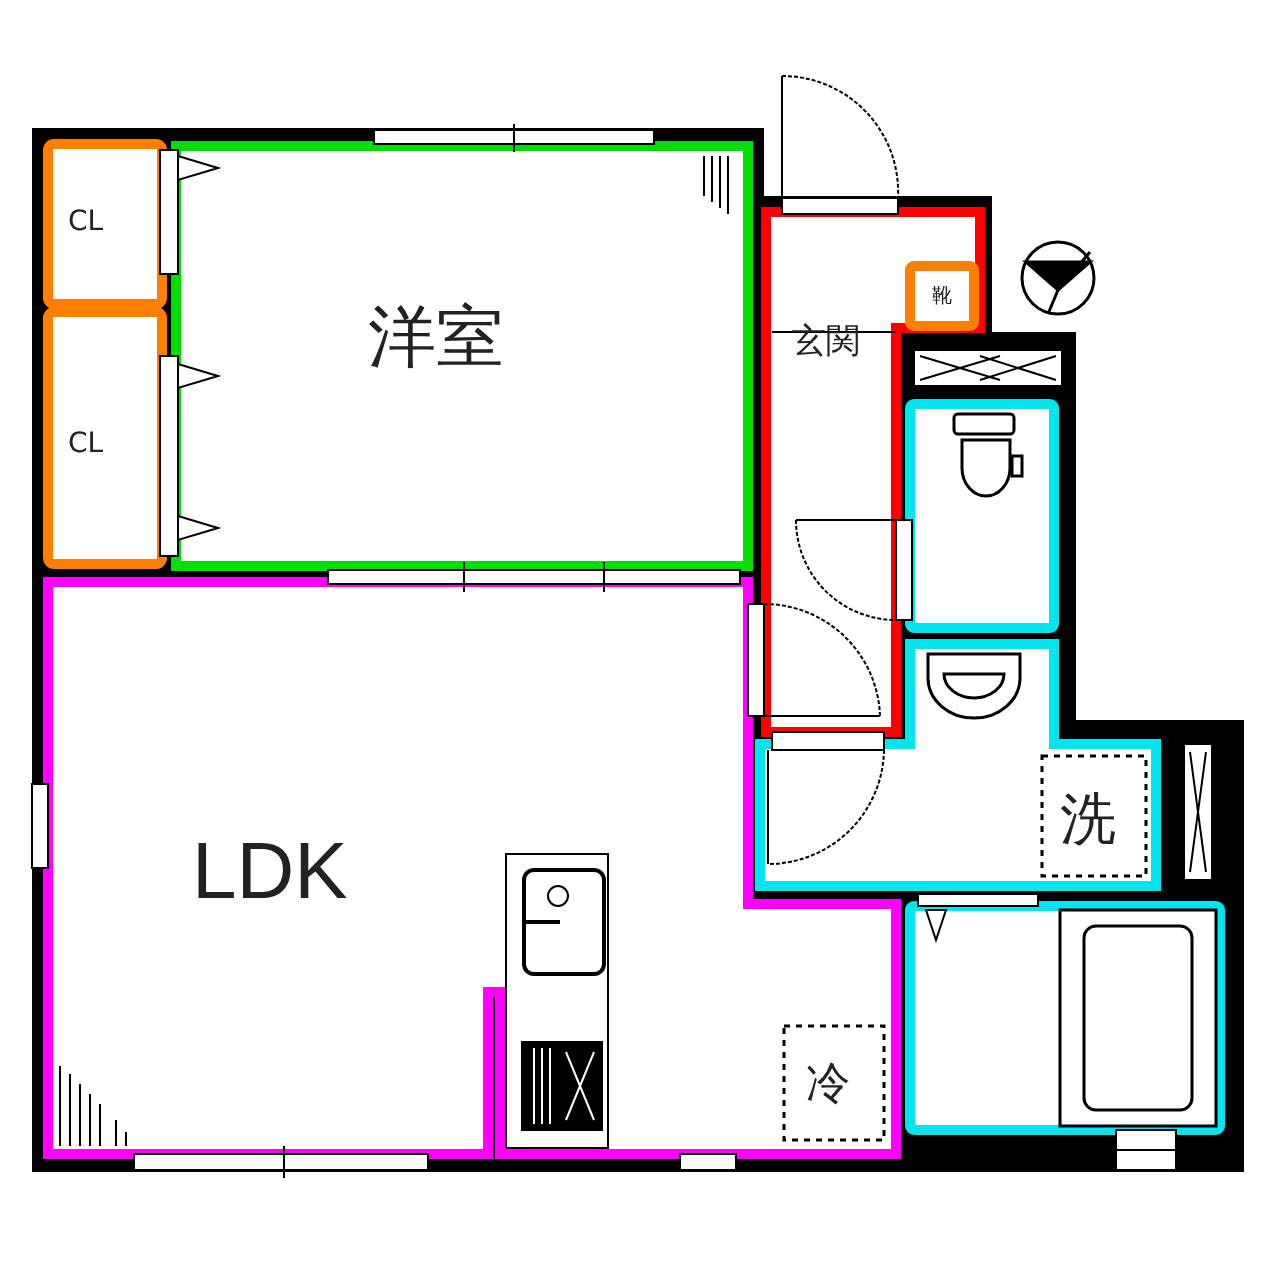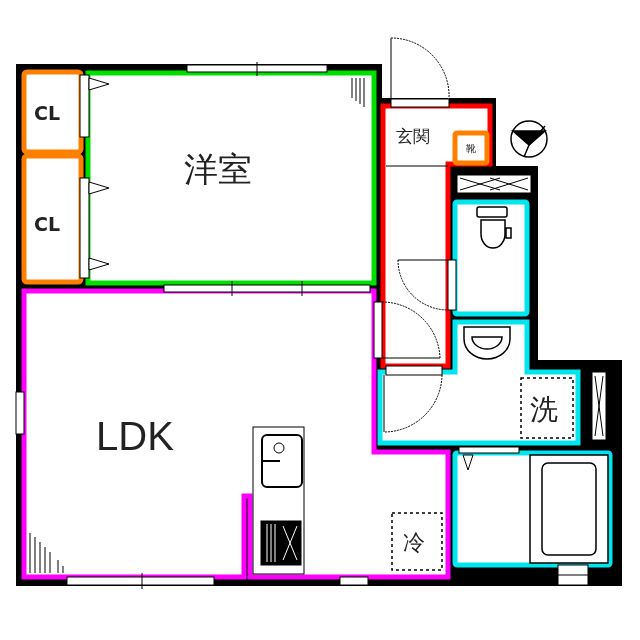--- a/index.html
+++ b/index.html
@@ -1,22 +1,22 @@
 <!DOCTYPE html>
 <html><head>
 <meta charset="utf-8">
 <style>
   html,body{margin:0;padding:0;background:#fff;}
   body{width:640px;height:640px;position:relative;overflow:hidden;font-family:"DejaVu Sans","Liberation Sans",sans-serif;}
   #plan{position:absolute;left:0;top:0;width:640px;height:640px;}
   .lbl{position:absolute;color:#222;white-space:nowrap;line-height:1;}
-  .lbl-cl{font-size:19px;font-weight:bold;}
+  .lbl-cl{font-size:14px;}
   .lbl-yoshitsu{font-size:34px;}
   .lbl-ldk{font-size:40px;font-family:"Liberation Sans",sans-serif;}
-  .lbl-genkan{font-size:17px;}
+  .lbl-genkan{font-size:17px;margin-top:35px;}
   .lbl-kutsu{font-size:10px;}
   .lbl-sen{font-size:28px;}
   .lbl-rei{font-size:22px;}
 </style>
 </head>
 <body>
 
 <div id="plan">
 <svg width="640" height="640" viewBox="0 0 640 640" xmlns="http://www.w3.org/2000/svg">
 

